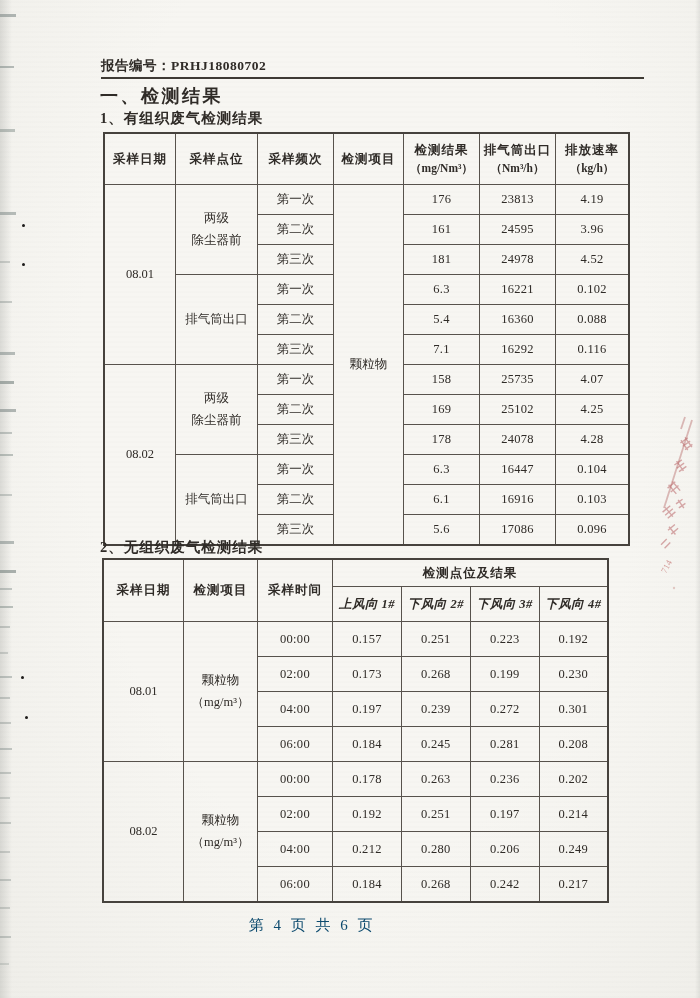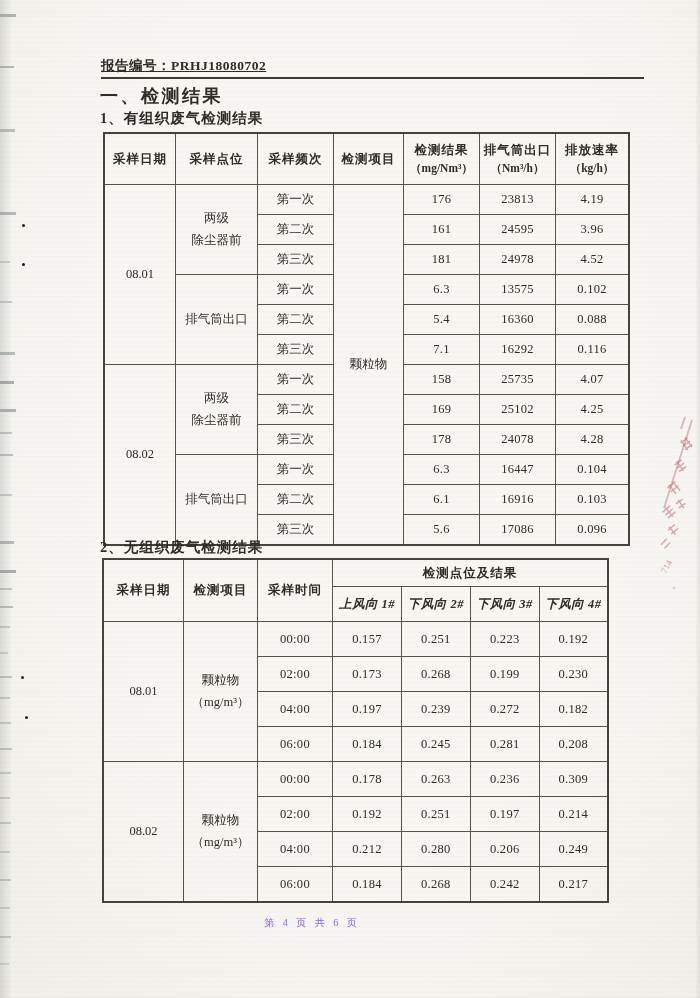--- a/index.html
+++ b/index.html
@@ -12,21 +12,21 @@
   .scan-noise{position:absolute;inset:0;pointer-events:none;
     background:repeating-linear-gradient(0deg, rgba(60,55,50,.012) 0 2px, transparent 2px 5px);}
   .left-shadow{position:absolute;left:0;top:0;bottom:0;width:12px;
     background:linear-gradient(to right, rgba(150,152,148,.28), rgba(150,152,148,0));}
   .right-shadow{position:absolute;right:0;top:0;bottom:0;width:5px;
     background:linear-gradient(to left, rgba(150,152,148,.18), rgba(150,152,148,0));}
 
   .report-line{
     position:absolute;left:101px;top:57px;width:543px;
     border-bottom:2px solid #3e3a34;padding-bottom:2px;
-    font-size:13.5px;font-weight:bold;letter-spacing:.5px;white-space:nowrap;text-decoration:underline;
+    font-size:13.5px;font-weight:bold;letter-spacing:.5px;white-space:nowrap;
   }
   .sec-title{position:absolute;left:100px;top:84px;font-size:18px;font-weight:bold;letter-spacing:2.5px;}
   .sub-title{position:absolute;left:100px;font-size:14.5px;font-weight:bold;letter-spacing:1px;}
   .sub1{top:109px;}
   .sub2{top:538px;}
 
   table{border-collapse:collapse;table-layout:fixed;text-align:center;
     font-size:12.5px;position:absolute;background:transparent;}
   th,td{border:1px solid #57524c;padding:0 1px;overflow:hidden;}
   table.t1{left:103px;top:132px;width:503px;border:2px solid #46423d;}
@@ -35,21 +35,21 @@
   .t1 thead th{height:50px;}
   .t1 tbody td{height:29px;}
   .t2 .gh th{height:26px;margin-top:26px;}
   .t2 .sh th{height:34px;letter-spacing:.5px;font-style:italic;}
   .t2 tbody td{height:34px;}
   .unit{font-size:11.5px;font-weight:bold;letter-spacing:0;margin-top:2px;}
   .cell-2line{line-height:1.7;}
   .num{letter-spacing:.3px;}
 
   .footer{position:absolute;top:916px;left:0;width:624px;text-align:center;
-    font-size:10px;letter-spacing:3px;color:#8b5cf6;}
+    font-size:15px;letter-spacing:3px;color:#0c4a6e;}
 
   .binding-mark{position:absolute;left:0;background:#76827f;}
   .ink-dot{position:absolute;width:3px;height:3px;border-radius:50%;background:#1d1b1a;}
 
   .stamp{position:absolute;left:646px;top:416px;width:54px;height:190px;
     filter:blur(.3px);pointer-events:none;}
 </style>
 </head>
 <body>
 
@@ -143,21 +143,21 @@
     <tr>
       <td>第三次</td>
       <td class="num">181</td>
       <td class="num">24978</td>
       <td class="num">4.52</td>
     </tr>
     <tr>
       <td rowspan="3">排气筒出口</td>
       <td>第一次</td>
       <td class="num">6.3</td>
-      <td class="num">13575</td>
+      <td class="num">16221</td>
       <td class="num">0.102</td>
     </tr>
     <tr>
       <td>第二次</td>
       <td class="num">5.4</td>
       <td class="num">16360</td>
       <td class="num">0.088</td>
     </tr>
     <tr>
       <td>第三次</td>
@@ -245,40 +245,40 @@
       <td class="num">0.173</td>
       <td class="num">0.268</td>
       <td class="num">0.199</td>
       <td class="num">0.230</td>
     </tr>
     <tr>
       <td class="num">04:00</td>
       <td class="num">0.197</td>
       <td class="num">0.239</td>
       <td class="num">0.272</td>
-      <td class="num">0.182</td>
+      <td class="num">0.301</td>
     </tr>
     <tr>
       <td class="num">06:00</td>
       <td class="num">0.184</td>
       <td class="num">0.245</td>
       <td class="num">0.281</td>
       <td class="num">0.208</td>
     </tr>
     <tr>
       <td rowspan="4">08.02</td>
       <td rowspan="4" class="cell-2line">
         <div>颗粒物</div>
         <div>（mg/m³）</div>
       </td>
       <td class="num">00:00</td>
       <td class="num">0.178</td>
       <td class="num">0.263</td>
       <td class="num">0.236</td>
-      <td class="num">0.309</td>
+      <td class="num">0.202</td>
     </tr>
     <tr>
       <td class="num">02:00</td>
       <td class="num">0.192</td>
       <td class="num">0.251</td>
       <td class="num">0.197</td>
       <td class="num">0.214</td>
     </tr>
     <tr>
       <td class="num">04:00</td>

